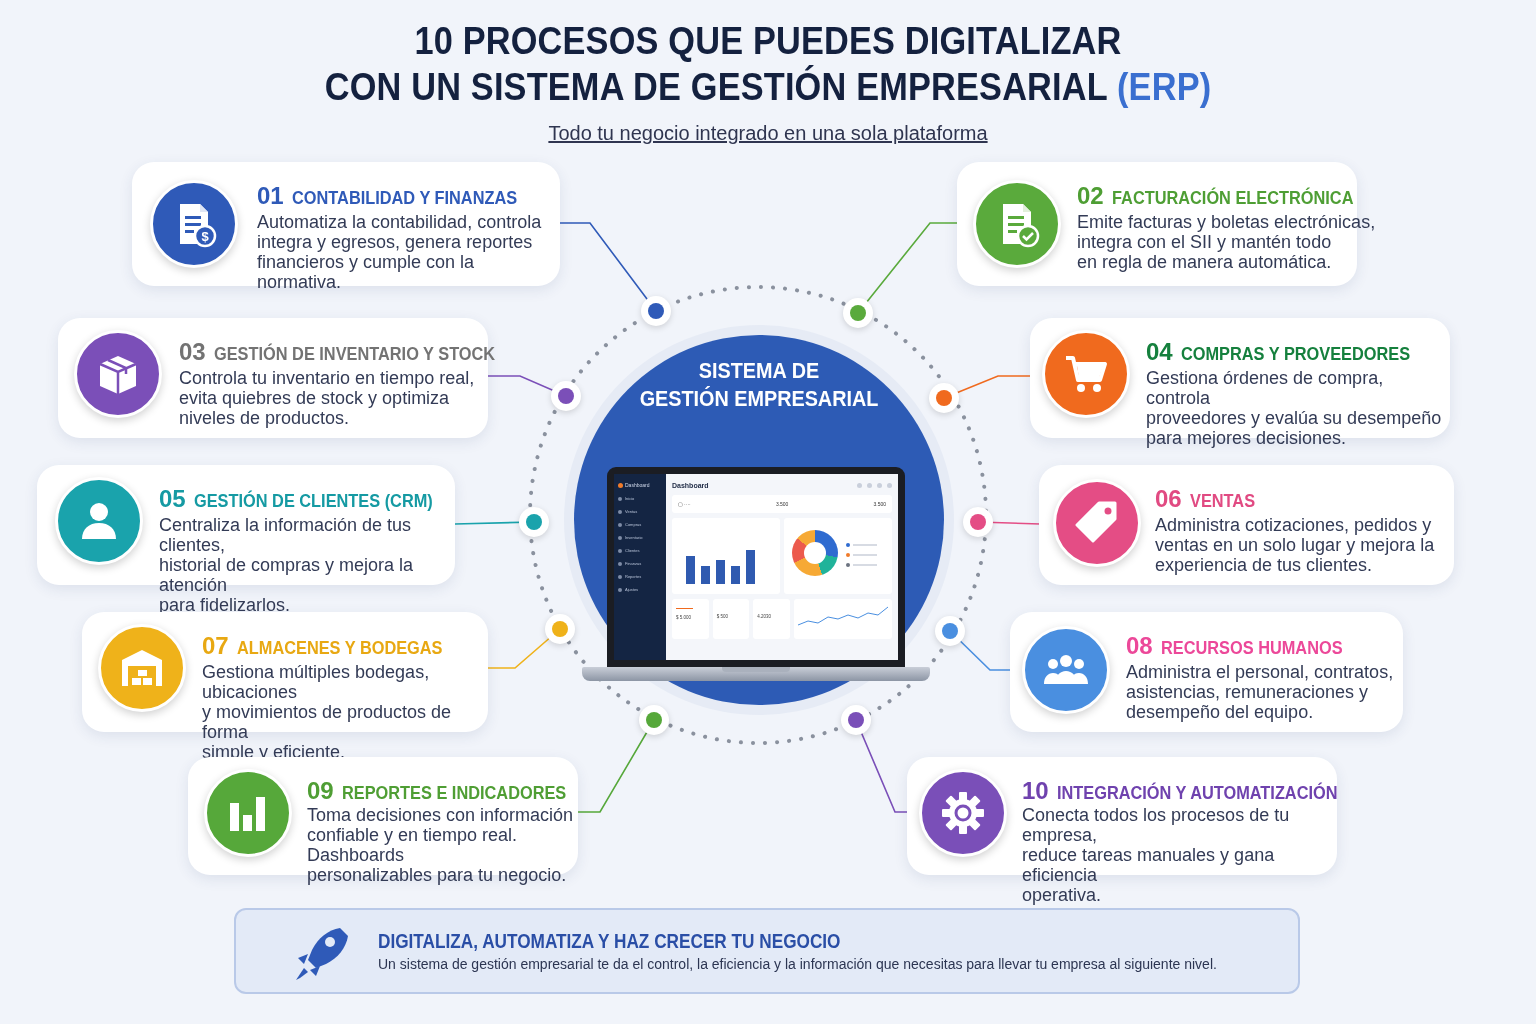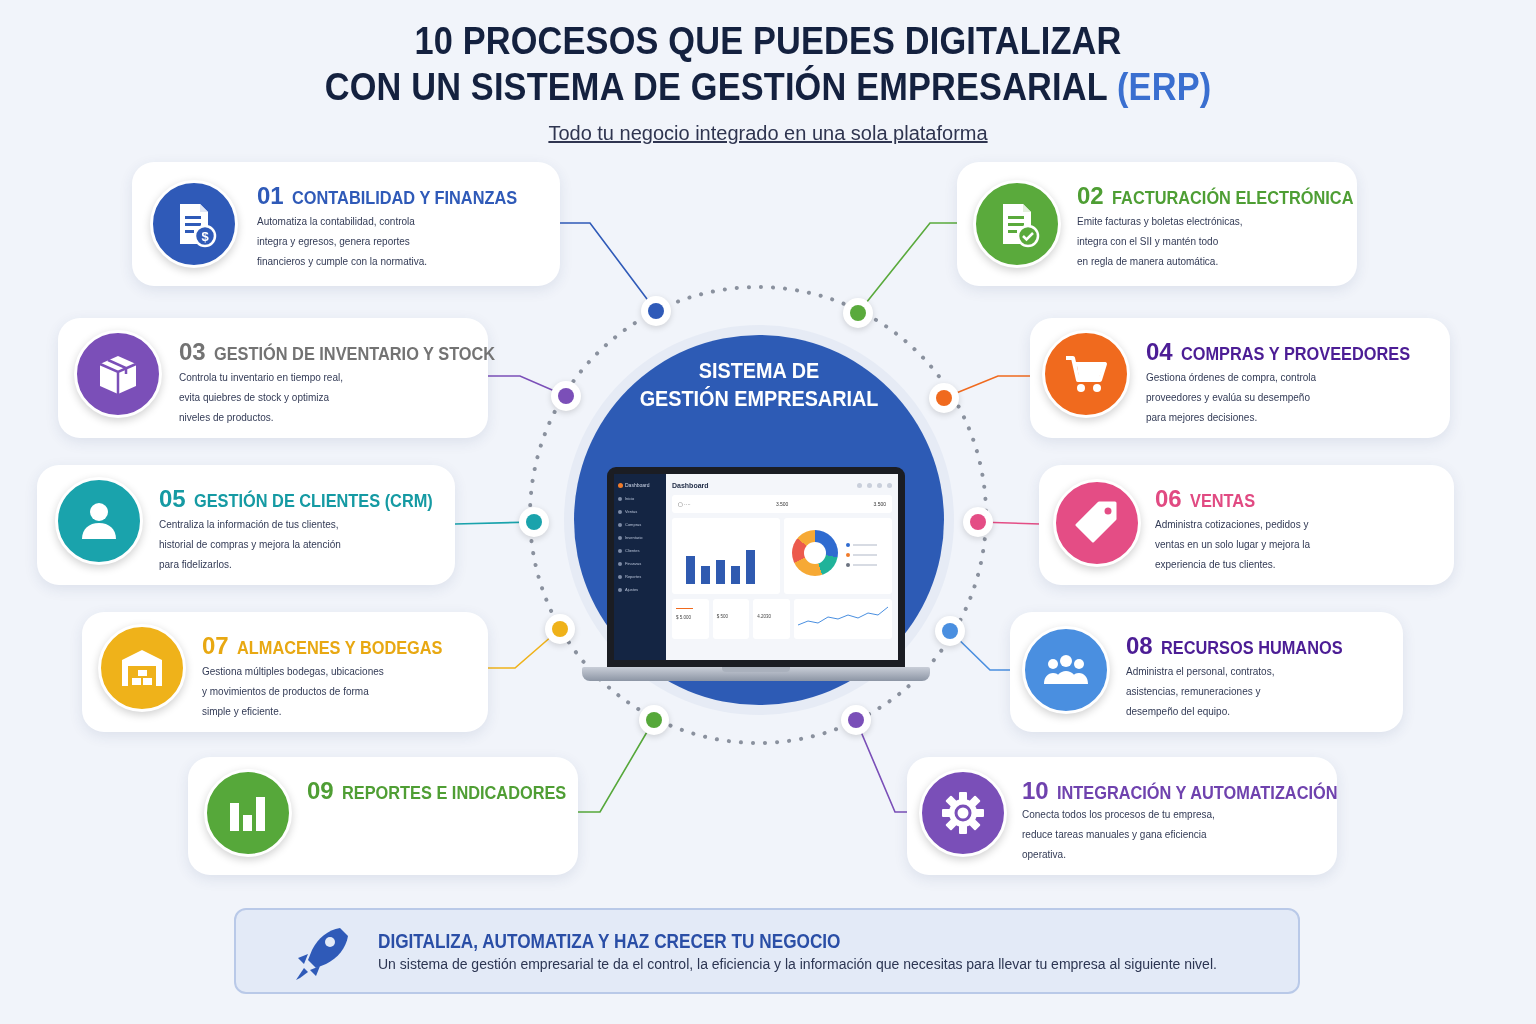--- a/index.html
+++ b/index.html
@@ -8,21 +8,21 @@
   .title{position:absolute;left:0;top:18px;width:1536px;text-align:center;font-family:"Liberation Sans",sans-serif;font-weight:700;color:#14213f;font-size:39px;line-height:46px;letter-spacing:0.2px;transform:scaleX(0.88);transform-origin:center top;}
   .title .erp{color:#3a6fd0;}
   .subtitle{position:absolute;left:0;top:122px;width:1536px;text-align:center;font-size:20px;color:#2f3550;text-decoration:underline;}
   svg.connectors{position:absolute;left:0;top:0;width:1536px;height:1024px;}
   .card{position:absolute;background:#fff;border-radius:22px;box-shadow:0 4px 14px rgba(40,60,110,0.10);}
   .card .circ{position:absolute;width:88px;height:88px;border-radius:50%;display:flex;align-items:center;justify-content:center;box-shadow:0 3px 8px rgba(0,0,0,0.18);border:3px solid #fff;}
   .card .circ svg{width:52px;height:52px;}
   .card .head{position:absolute;font-weight:700;white-space:nowrap;}
   .card .num{font-size:24px;margin-right:8px;}
   .card .htitle{font-size:19px;display:inline-block;transform:scaleX(0.86);transform-origin:left center;}
-  .card .desc{position:absolute;font-size:10px;line-height:20px;color:#333b56;width:300px;}
+  .card .desc{position:absolute;font-size:18px;line-height:20px;color:#333b56;width:300px;}
   .node{position:absolute;width:30px;height:30px;border-radius:50%;background:#fff;box-shadow:0 2px 6px rgba(0,0,0,0.15);display:flex;align-items:center;justify-content:center;}
   .node span{width:16px;height:16px;border-radius:50%;display:block;}
   .center-halo{position:absolute;left:564px;top:325px;width:390px;height:390px;border-radius:50%;background:#e6ebf5;}
   .center{position:absolute;left:574px;top:335px;width:370px;height:370px;border-radius:50%;background:#2d5bb5;}
   .center .ct{position:absolute;left:0;top:22px;width:370px;text-align:center;color:#fff;font-weight:700;font-size:22px;line-height:28px;transform:scaleX(0.9);}
   .center .cs{position:absolute;left:0;top:80px;width:370px;text-align:center;color:#fff;font-size:17px;line-height:21px;}
   .laptop{position:absolute;left:582px;top:467px;width:348px;height:225px;}
   .screen{position:absolute;left:25px;top:0;width:298px;height:200px;background:#1b1d23;border-radius:9px 9px 0 0;padding:7px;}
   .scr{width:100%;height:100%;background:#f4f6fa;display:flex;overflow:hidden;}
   .side{width:52px;background:#142543;padding:4px 4px;}
@@ -274,21 +274,21 @@
 
 <div class="card" style="left:1030px;top:318px;width:420px;height:120px">
   <div class="circ" style="left:12px;top:12px;background:#f06a1e">
     <svg viewBox="0 0 52 52">
         <path d="M6 10h7l5 22h22l5-16H16" fill="none" stroke="#fff" stroke-width="4" stroke-linejoin="round"></path>
         <path d="M17 18h26l-4 12H19z" fill="#fff"></path>
         <circle cx="21" cy="40" r="4" fill="#fff"></circle>
         <circle cx="37" cy="40" r="4" fill="#fff"></circle>
       </svg>
   </div>
-  <div class="head" style="left:116px;top:20px;color:#4c1d95"><span class="num">04</span><span class="htitle">COMPRAS Y PROVEEDORES</span></div>
+  <div class="head" style="left:116px;top:20px;color:#15803d"><span class="num">04</span><span class="htitle">COMPRAS Y PROVEEDORES</span></div>
   <div class="desc" style="left:116px;top:50px">
       <div>Gestiona órdenes de compra, controla</div>
       <div>proveedores y evalúa su desempeño</div>
       <div>para mejores decisiones.</div>
     </div>
 </div>
 
 <div class="card" style="left:37px;top:465px;width:418px;height:120px">
   <div class="circ" style="left:18px;top:12px;background:#1aa3ac">
     <svg viewBox="0 0 52 52">
@@ -340,37 +340,42 @@
   <div class="circ" style="left:12px;top:14px;background:#4a8fe0">
     <svg viewBox="0 0 52 52">
         <circle cx="26" cy="17" r="6" fill="#fff"></circle>
         <circle cx="13" cy="20" r="5" fill="#fff"></circle>
         <circle cx="39" cy="20" r="5" fill="#fff"></circle>
         <path d="M15 40c0-8 5-13 11-13s11 5 11 13z" fill="#fff"></path>
         <path d="M4 40c0-7 4-11 9-11 3 0 5 1 6 3-2 2-3 5-3 8z" fill="#fff"></path>
         <path d="M48 40c0-7-4-11-9-11-3 0-5 1-6 3 2 2 3 5 3 8z" fill="#fff"></path>
       </svg>
   </div>
-  <div class="head" style="left:116px;top:20px;color:#4c1d95"><span class="num">08</span><span class="htitle">RECURSOS HUMANOS</span></div>
+  <div class="head" style="left:116px;top:20px;color:#ec4899"><span class="num">08</span><span class="htitle">RECURSOS HUMANOS</span></div>
   <div class="desc" style="left:116px;top:50px">
       <div>Administra el personal, contratos,</div>
       <div>asistencias, remuneraciones y</div>
       <div>desempeño del equipo.</div>
     </div>
 </div>
 
 <div class="card" style="left:188px;top:757px;width:390px;height:118px">
   <div class="circ" style="left:16px;top:12px;background:#56a83a">
     <svg viewBox="0 0 52 52">
         <rect x="8" y="16" width="9" height="28" fill="#fff"></rect>
         <rect x="21" y="28" width="9" height="16" fill="#fff"></rect>
         <rect x="34" y="10" width="9" height="34" fill="#fff"></rect>
       </svg>
   </div>
   <div class="head" style="left:119px;top:20px;color:#4f9e34"><span class="num">09</span><span class="htitle">REPORTES E INDICADORES</span></div>
+  <div class="desc" style="left:119px;top:48px">
+      <div>Toma decisiones con información</div>
+      <div>confiable y en tiempo real. Dashboards</div>
+      <div>personalizables para tu negocio.</div>
+    </div>
 </div>
 
 <div class="card" style="left:907px;top:757px;width:430px;height:118px">
   <div class="circ" style="left:12px;top:12px;background:#7a4fb8">
     <svg viewBox="0 0 52 52">
         <g fill="#fff">
           <circle cx="26" cy="26" r="14"></circle>
           <rect x="22" y="5" width="8" height="10" rx="1"></rect>
           <rect x="22" y="37" width="8" height="10" rx="1"></rect>
           <rect x="5" y="22" width="10" height="8" rx="1"></rect>

